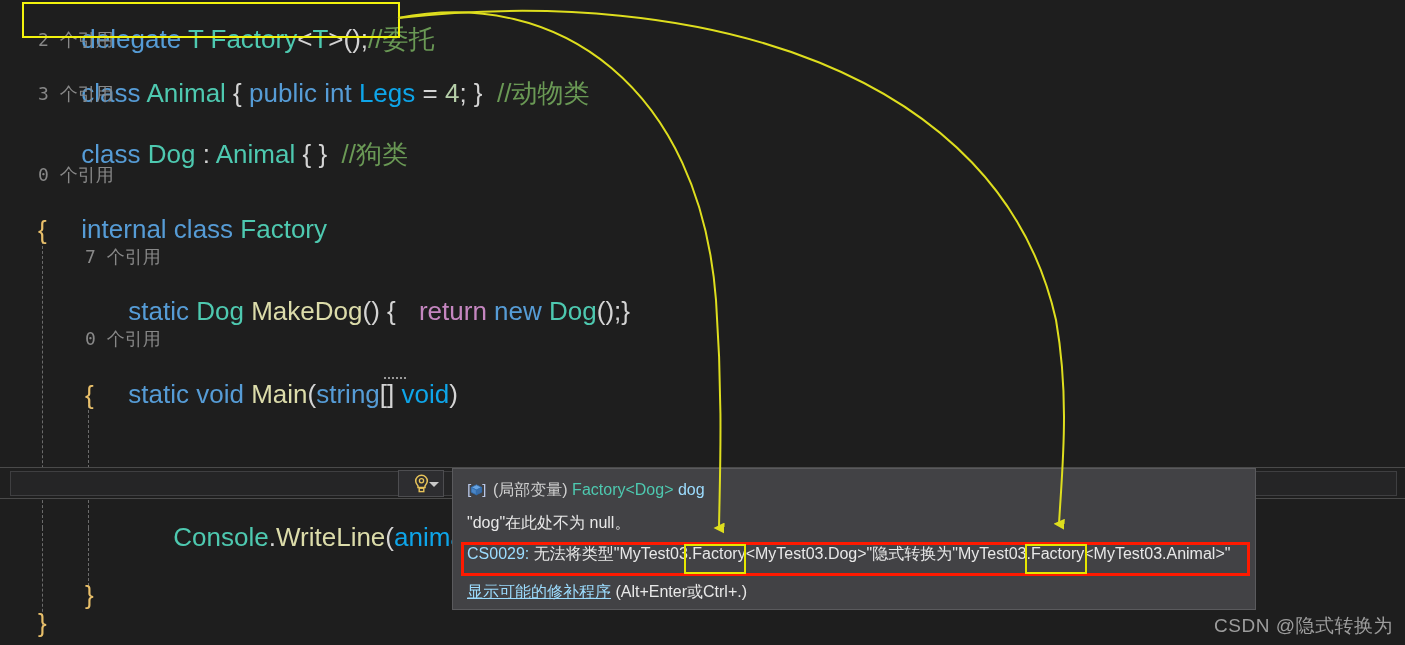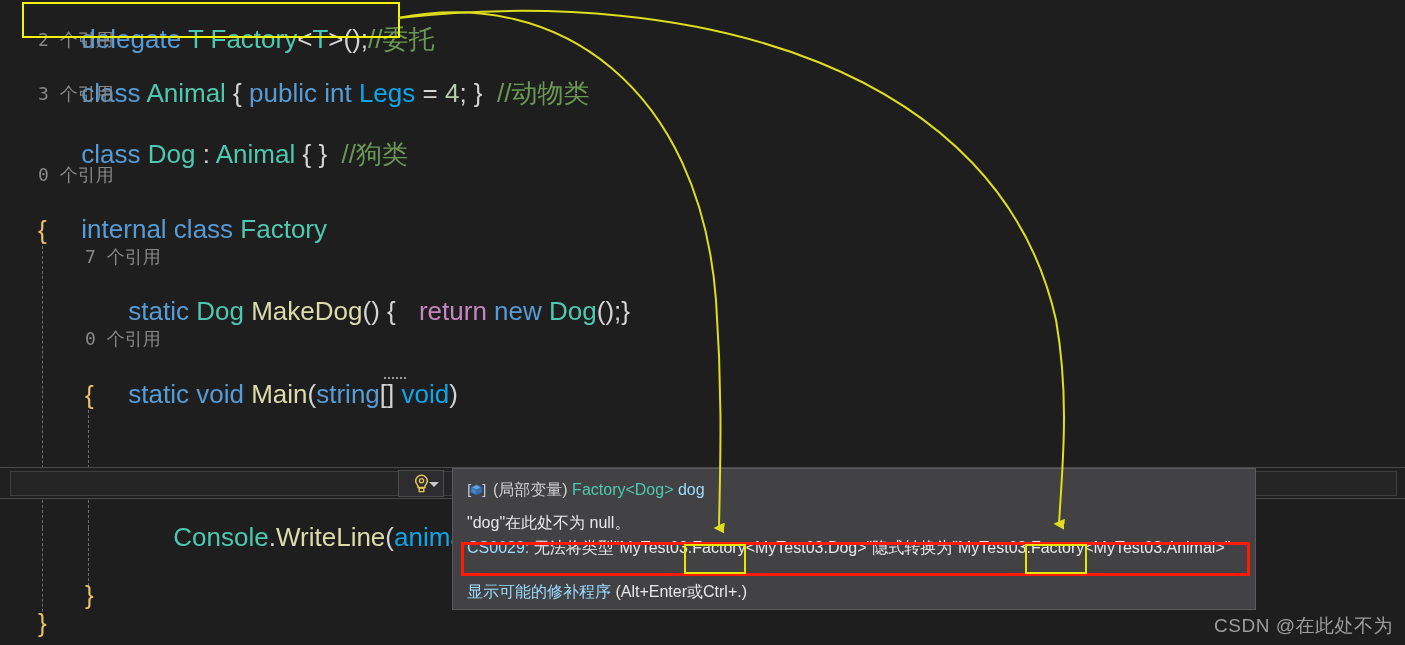--- a/index.html
+++ b/index.html
@@ -250,41 +250,41 @@
           <path d="M10.4 3.2 L10.4 8.0 L5.2 10.6 L5.2 5.8 Z" fill="#3b6ea8" stroke="#2f6fb5" stroke-width="0.8"></path>
         </g>
       </svg>
     </span>
     <div class="tt-row" style="left:40px; top:11px;">
       <span class="tt-sig">(局部变量)</span><span class="tt-plain"> </span><span class="tt-type">Factory&lt;Dog&gt;</span><span class="tt-plain"> </span><span class="tt-ident">dog</span>
     </div>
 
     <div class="tt-row tt-plain" style="left:14px; top:44px;">"dog"在此处不为 null。</div>
 
-    <div class="tt-row" style="left:14px; top:69px;">
+    <div class="tt-row" style="left:14px; top:75px;">
       <span class="tt-err">CS0029:</span><span class="tt-plain"> 无法将类型"MyTest03</span><span class="tt-plain">.Factory</span><span class="tt-plain">&lt;MyTest03.Dog&gt;"隐式转换为"MyTest03</span><span class="tt-plain">.Factory</span><span class="tt-plain">&lt;MyTest03.Animal&gt;"</span>
     </div>
 
     <div class="tt-row" style="left:14px; top:113px;">
-      <span class="tt-link" style="">显示可能的修补程序</span><span class="tt-plain"> (Alt+Enter或Ctrl+.)</span>
+      <span class="tt-link" style="text-decoration:underline;">显示可能的修补程序</span><span class="tt-plain"> (Alt+Enter或Ctrl+.)</span>
     </div>
   </div>
 
   <div class="yelbox-thick" style="left:22px; top:2px; width:378px; height:36px;"></div>
 
   <div class="redbox" style="left:461px; top:542px; width:789px; height:34px;"></div>
 
   <div class="yelbox" style="left:684px; top:544px; width:62px; height:30px;"></div>
   <div class="yelbox" style="left:1025px; top:544px; width:62px; height:30px;"></div>
 
   <svg class="arrows" viewBox="0 0 1405 645">
     <defs>
       <marker id="ahead" viewBox="0 0 10 10" refX="5" refY="5" markerWidth="5.5" markerHeight="5.5" orient="auto">
         <path d="M 0 0 L 10 0 L 5 10 z" fill="#dede1e"></path>
       </marker>
     </defs>
     <path d="M 398 18 C 560 -14 700 90 716 300 C 723 400 720 470 719 528" fill="none" stroke="#dede1e" stroke-width="2" marker-end="url(#ahead)"></path>
     <path d="M 398 18 C 700 -16 1000 70 1056 320 C 1070 400 1062 470 1059 524" fill="none" stroke="#dede1e" stroke-width="2" marker-end="url(#ahead)"></path>
   </svg>
 
-  <div class="watermark">CSDN @在此处不为</div>
+  <div class="watermark">CSDN @隐式转换为</div>
 
 </div>
 
 </body></html>

